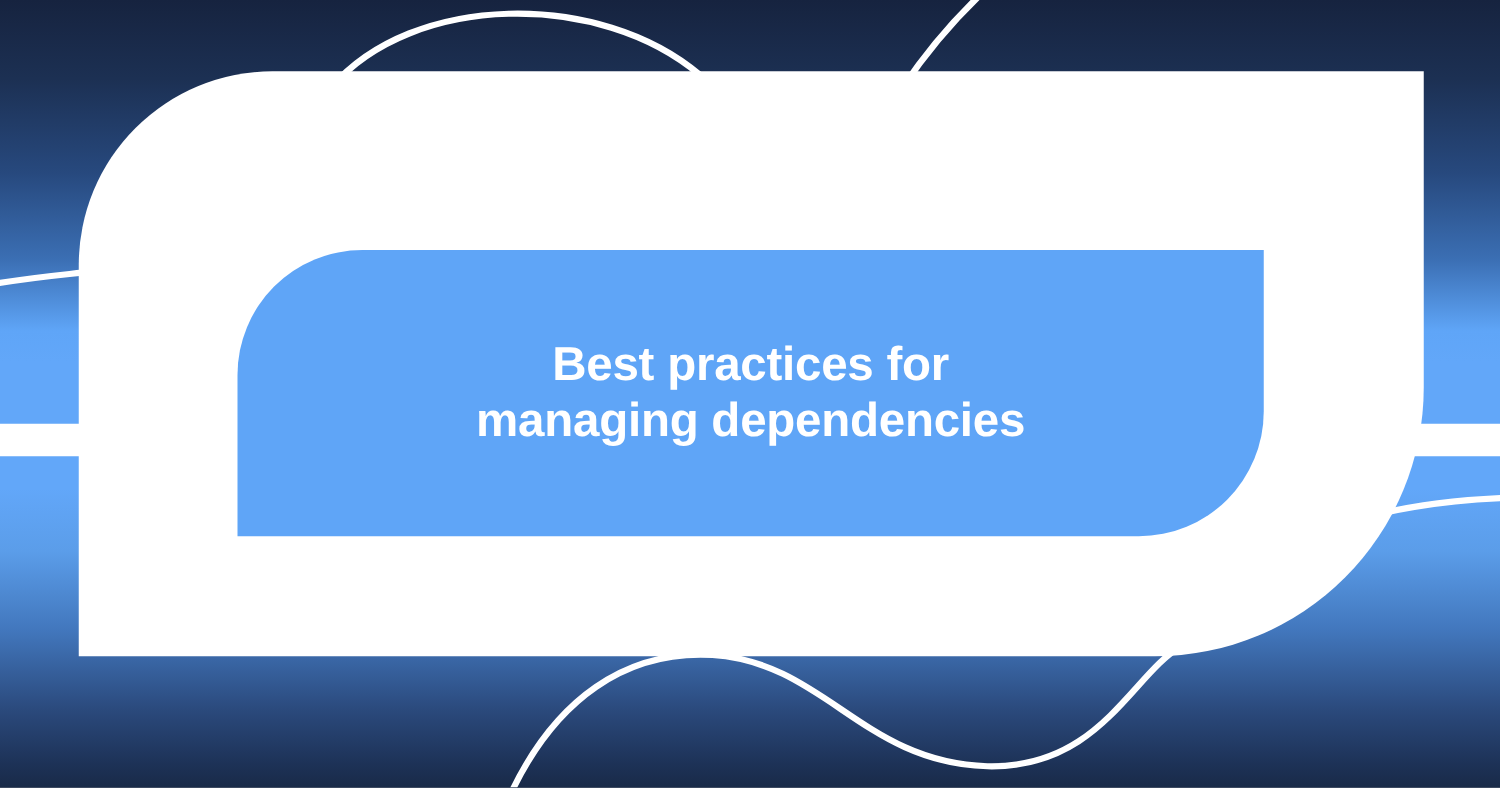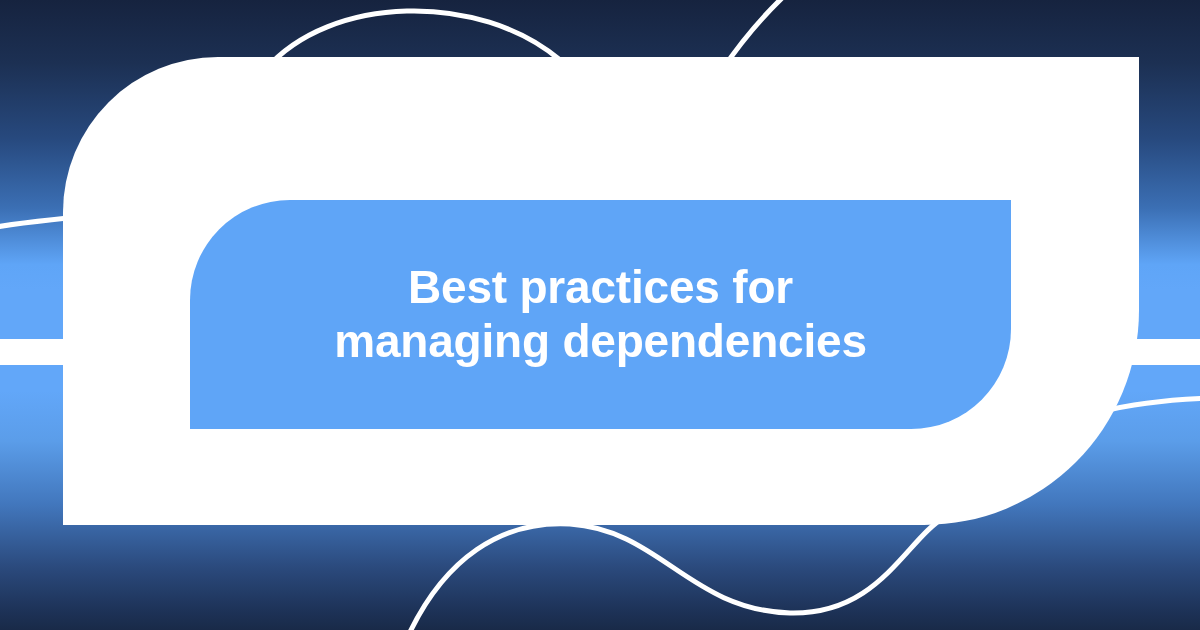--- a/index.html
+++ b/index.html
@@ -74,21 +74,21 @@
     border-bottom-left-radius: 0px;
     display: flex;
     align-items: center;
     justify-content: center;
   }
 
   .headline {
     margin: 0;
     padding: 0 24px;
     color: #ffffff;
-    font-size: 46px;
+    font-size: 38px;
     line-height: 1.16;
     font-weight: 700;
     text-align: center;
     letter-spacing: -0.2px;
     white-space: pre-line;
   }
 
   
   .fg-lines {
     position: absolute;

